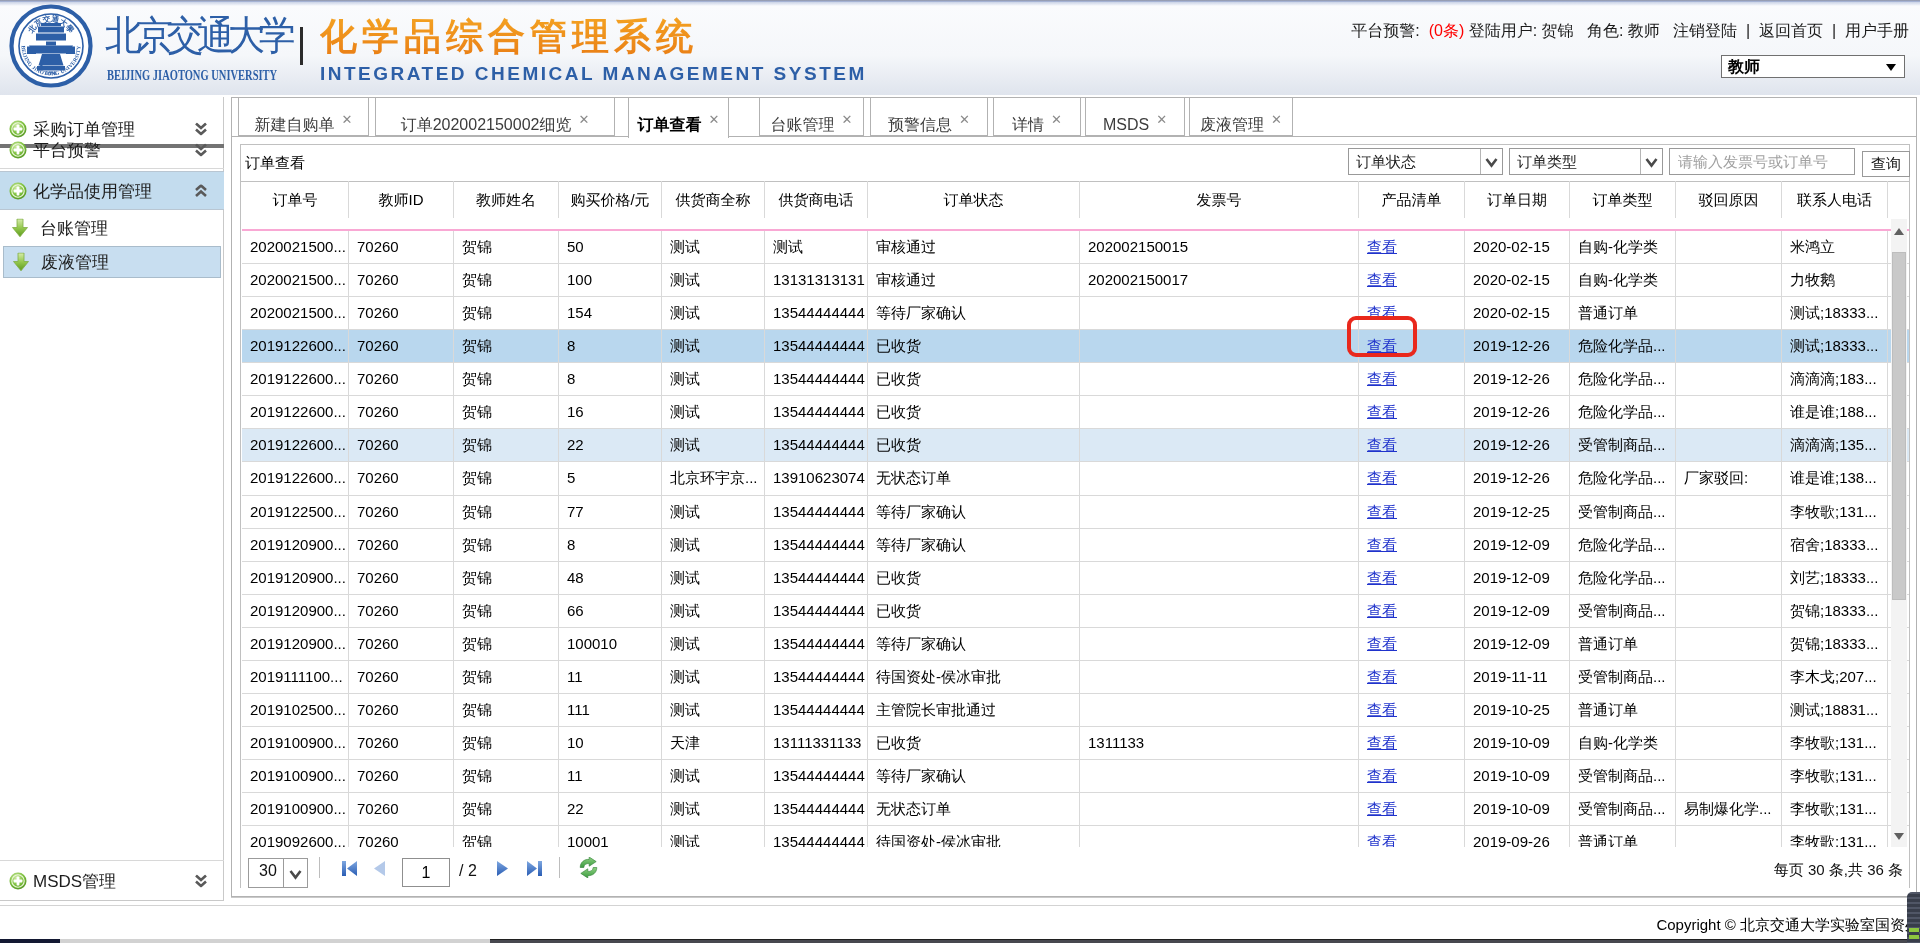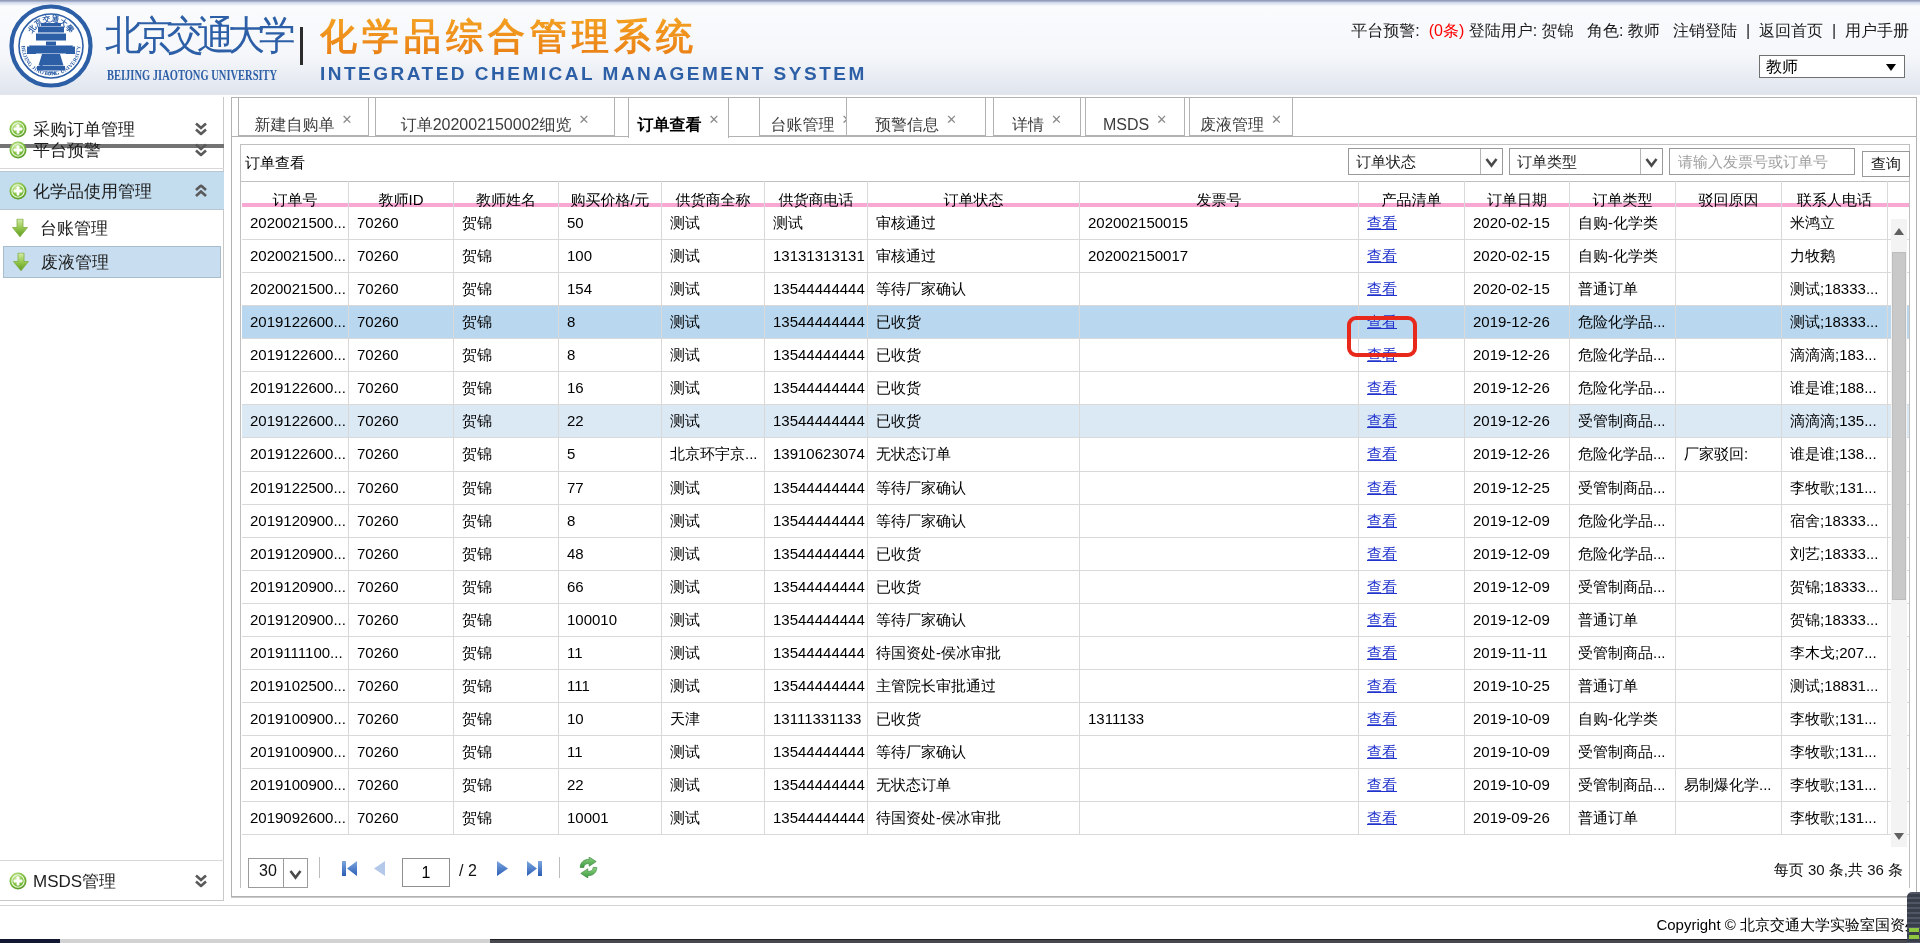--- a/index.html
+++ b/index.html
@@ -13,22 +13,22 @@
 letter-spacing:-7px;white-space:nowrap;transform:scaleX(0.93);transform-origin:0 0}
 #unien{position:absolute;left:107px;top:67px;font-family:"Liberation Serif",serif;
 font-size:15px;font-weight:bold;color:#2d5fa7;white-space:nowrap;transform:scaleX(0.7);transform-origin:0 0}
 #vbar{position:absolute;left:300px;top:27px;width:3px;height:38px;background:#2b2b2b}
 #sysname{position:absolute;left:320px;top:12px;font-family:"Liberation Serif",serif;
 font-size:37px;font-weight:bold;color:#ef8c1c;letter-spacing:5px;white-space:nowrap;
 background:linear-gradient(180deg,#f5a623,#e87a14);-webkit-background-clip:text;-webkit-text-fill-color:transparent}
 #sysen{position:absolute;left:320px;top:63px;font-size:19px;font-weight:bold;color:#2d5fa7;letter-spacing:2.5px;white-space:nowrap}
 #topinfo{position:absolute;top:21px;right:11px;font-size:16px;color:#1b1b1b;white-space:nowrap}
 #topinfo .red{color:#fe0000}
-#rolesel{position:absolute;top:55px;right:15px;width:146px;height:23px;background:#fff;
-border:1px solid #707070;font-size:16px;font-weight:normal;color:#000;line-height:21px;padding-left:6px}
+#rolesel{position:absolute;top:55px;right:15px;width:184px;height:23px;background:#fff;
+border:1px solid #707070;font-size:16px;font-weight:bold;color:#000;line-height:21px;padding-left:6px}
 #rolesel .arr{position:absolute;right:8px;top:8px;width:0;height:0;border:5px solid transparent;border-top:7px solid #000}
 
 #side{position:absolute;left:0;top:97px;width:224px;height:804px;background:#fff;
 border-right:1px solid #c9c9c9;border-bottom:1px solid #c9c9c9}
 .mi{position:absolute;left:0;width:224px;font-size:17px;color:#1c1c1c;}
 .mi .t{position:absolute;left:33px;top:50%;transform:translateY(-50%)}
 .mi svg.ic{position:absolute;left:9px;top:50%;transform:translateY(-50%)}
 .mi svg.ch{position:absolute;right:16px;top:50%;transform:translateY(-50%)}
 #mi1{top:16px;height:35px;border-bottom:4px solid #737373}
 #mi2{top:35px;height:37px;border-bottom:1px solid #d8d8d8}
@@ -56,21 +56,21 @@
 .fsel .sep{position:absolute;right:21px;top:0;width:1px;height:25px;background:#b5b5b5}
 .fsel svg{position:absolute;right:4px;top:8px}
 #fs1{left:1348px;width:155px}
 #fs2{left:1509px;width:154px}
 #finp{position:absolute;left:1669px;top:148px;width:186px;height:27px;border:1px solid #999;
 font-size:15px;color:#a0a0a0;line-height:25px;padding-left:8px}
 #fbtn{position:absolute;left:1862px;top:151px;width:48px;height:26px;border:1px solid #999;background:#fff;
 font-size:15px;color:#111;text-align:center;line-height:24px}
 
 #tbl{position:absolute;left:242px;top:181px;width:1667px;height:666px;overflow:hidden;font-size:15px}
-#thead{display:flex;height:26px;border-bottom:4px solid #f9a8d4}
+#thead{display:flex;height:50px;border-bottom:2px solid #f9a8d4}
 .th{height:37px;border-right:1px solid #d9d9d9;text-align:center;line-height:37px;color:#000;overflow:hidden;white-space:nowrap}
 .tr{display:flex;height:33.07px;border-bottom:1px solid #d9d9d9}
 .td{height:32.07px;border-right:1px solid #d9d9d9;padding-left:8px;line-height:32px;color:#000;overflow:hidden;white-space:nowrap}
 .tr.sel{background:#b9d7ee}
 .tr.sel2{background:#dbe9f5}
 .c0{width:107px}
 .c1{width:105px}
 .c2{width:105px}
 .c3{width:103px}
 .c4{width:103px}
@@ -266,21 +266,21 @@
       </svg>
     </div>
 </div>
 
 <div id="mainp"></div>
 <div id="tabline"></div>
 <div class="tab" style="left:238px;width:131px"><span class="lb">新建自购单<span class="x">✕</span></span></div>
 <div class="tab" style="left:375px;width:240px"><span class="lb">订单202002150002细览<span class="x">✕</span></span></div>
 <div class="tab act" style="left:628px;width:101px"><span class="lb">订单查看<span class="x">✕</span></span></div>
 <div class="tab" style="left:759px;width:105px"><span class="lb">台账管理<span class="x">✕</span></span></div>
-<div class="tab" style="left:846px;width:140px"><span class="lb">预警信息<span class="x">✕</span></span></div>
+<div class="tab" style="left:870px;width:118px"><span class="lb">预警信息<span class="x">✕</span></span></div>
 <div class="tab" style="left:993px;width:88px"><span class="lb">详情<span class="x">✕</span></span></div>
 <div class="tab" style="left:1085px;width:100px"><span class="lb">MSDS<span class="x">✕</span></span></div>
 <div class="tab" style="left:1189px;width:104px"><span class="lb">废液管理<span class="x">✕</span></span></div>
 
 <div id="panel"></div>
 <div id="ptitle">订单查看</div>
 <div class="fsel" id="fs1">订单状态<span class="sep"></span><svg width="13" height="11" viewBox="0 0 13 11">
       <path d="M1.5,2 L6.5,8.5 L11.5,2" fill="none" stroke="#4a4a4a" stroke-width="2.6"></path>
     </svg></div>
 <div class="fsel" id="fs2">订单类型<span class="sep"></span><svg width="13" height="11" viewBox="0 0 13 11">

